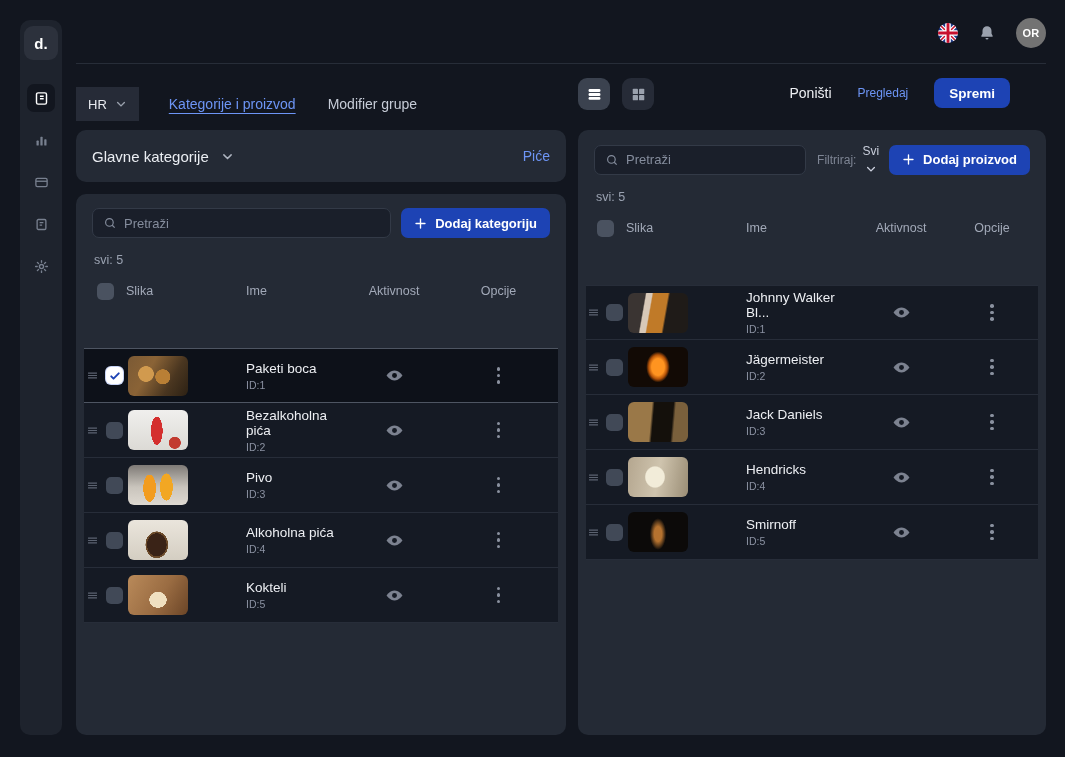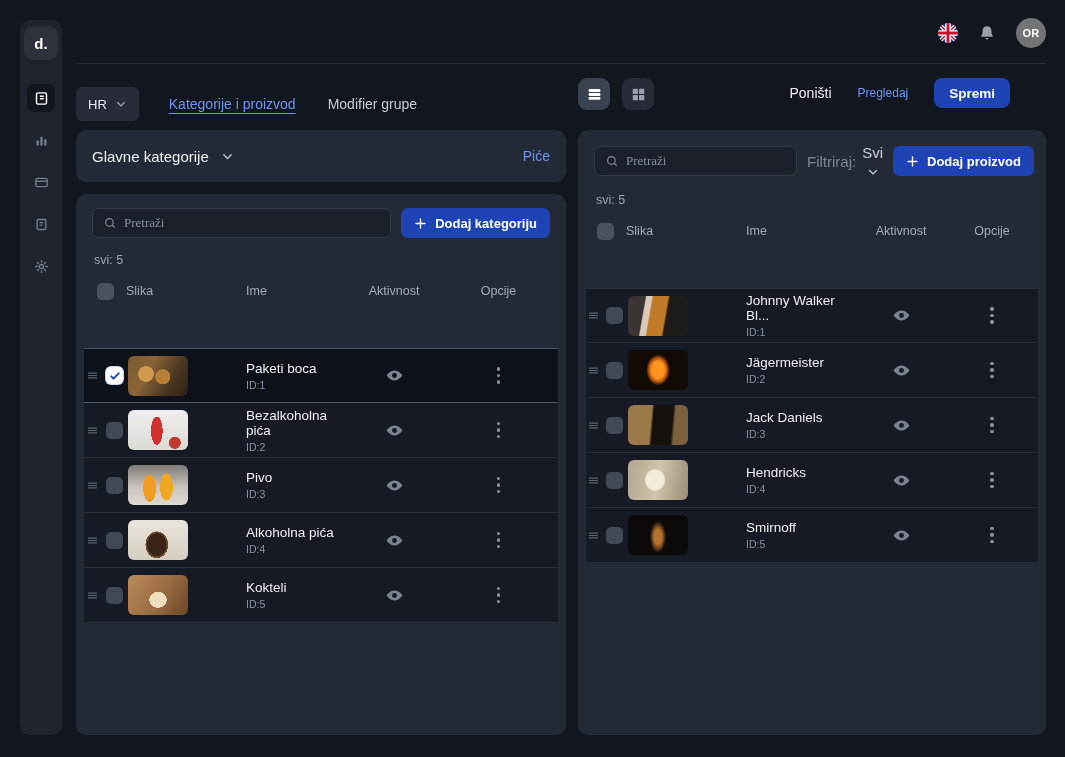--- a/index.html
+++ b/index.html
@@ -36,21 +36,21 @@
   .avatar {
     width:30px; height:30px; border-radius:50%; background:#737373;
     display:flex; align-items:center; justify-content:center;
     font-size:11px; font-weight:bold; color:#ffffff; letter-spacing:.3px;
   }
   .header-divider { position:absolute; left:76px; right:19px; top:63px; height:1px; background:#272d38; }
 
   
   .toolbar { position:absolute; left:76px; top:86px; height:36px; display:flex; align-items:center; }
   .lang-btn {
-    height:34px; padding:2px 12px; background:#262b37; border-radius:6px;
+    height:34px; padding:2px 12px; background:#262b37; border-radius:0;
     display:flex; align-items:center; gap:8px; font-size:13px; color:#e7eaef; cursor:pointer;
   }
   .tabs { display:flex; gap:32px; margin-left:30px; }
   .tab { font-size:14px; color:#c6ccd7; cursor:pointer; }
   .tab.active { color:#6d95f6; text-decoration:underline; text-underline-offset:4px; }
 
   
   .left-col  { position:absolute; left:76px;  top:130px; width:490px; }
   .card { background:#242a35; border-radius:10px; }
   .selector-card {
@@ -63,29 +63,29 @@
   .table-card { height:541px; padding:14px 16px 0; overflow:hidden; }
   .right-card { position:absolute; left:578px; top:130px; width:468px; height:605px; padding:14px 16px 0; overflow:hidden; }
 
   .search-row { display:flex; align-items:center; gap:10px; }
   .search-box {
     flex:1; height:30px; background:#1a1f2a; border:1px solid #333a47; border-radius:7px;
     display:flex; align-items:center; gap:7px; padding:0 10px; color:#858d9d;
   }
   .search-box input {
     flex:1; background:transparent; border:none; outline:none;
-    font-family:Liberation Serif, serif; font-size:13px; color:#d9dde4;
+    font-family:Liberation Sans, sans-serif; font-size:13px; color:#d9dde4;
   }
   .search-box input::placeholder { color:#858d9d; }
   .btn-primary {
     height:30px; padding:0 13px; border:none; border-radius:7px; background:#1d43b4;
     color:#fff; font-family:"Liberation Sans", sans-serif; font-size:13px; font-weight:bold;
     display:flex; align-items:center; gap:8px; cursor:pointer; white-space:nowrap;
   }
-  .filter-group { display:flex; align-items:center; gap:6px; font-size:15px; white-space:nowrap; }
+  .filter-group { display:flex; align-items:center; gap:6px; font-size:12px; white-space:nowrap; }
   .filter-label { color:#7e8594; }
   .filter-value { color:#c9cedb; display:flex; align-items:center; gap:5px; cursor:pointer;flex-direction:column; }
 
   .count-label { margin:15px 0 10px 2px; font-size:12.5px; color:#9aa2b1; }
 
   .tbl { margin:0 -8px; }
   .tbl-head {
     display:grid; align-items:center; height:34px; padding:0 0 6px;
     font-size:12.5px; color:#a2a9b8;
   }

